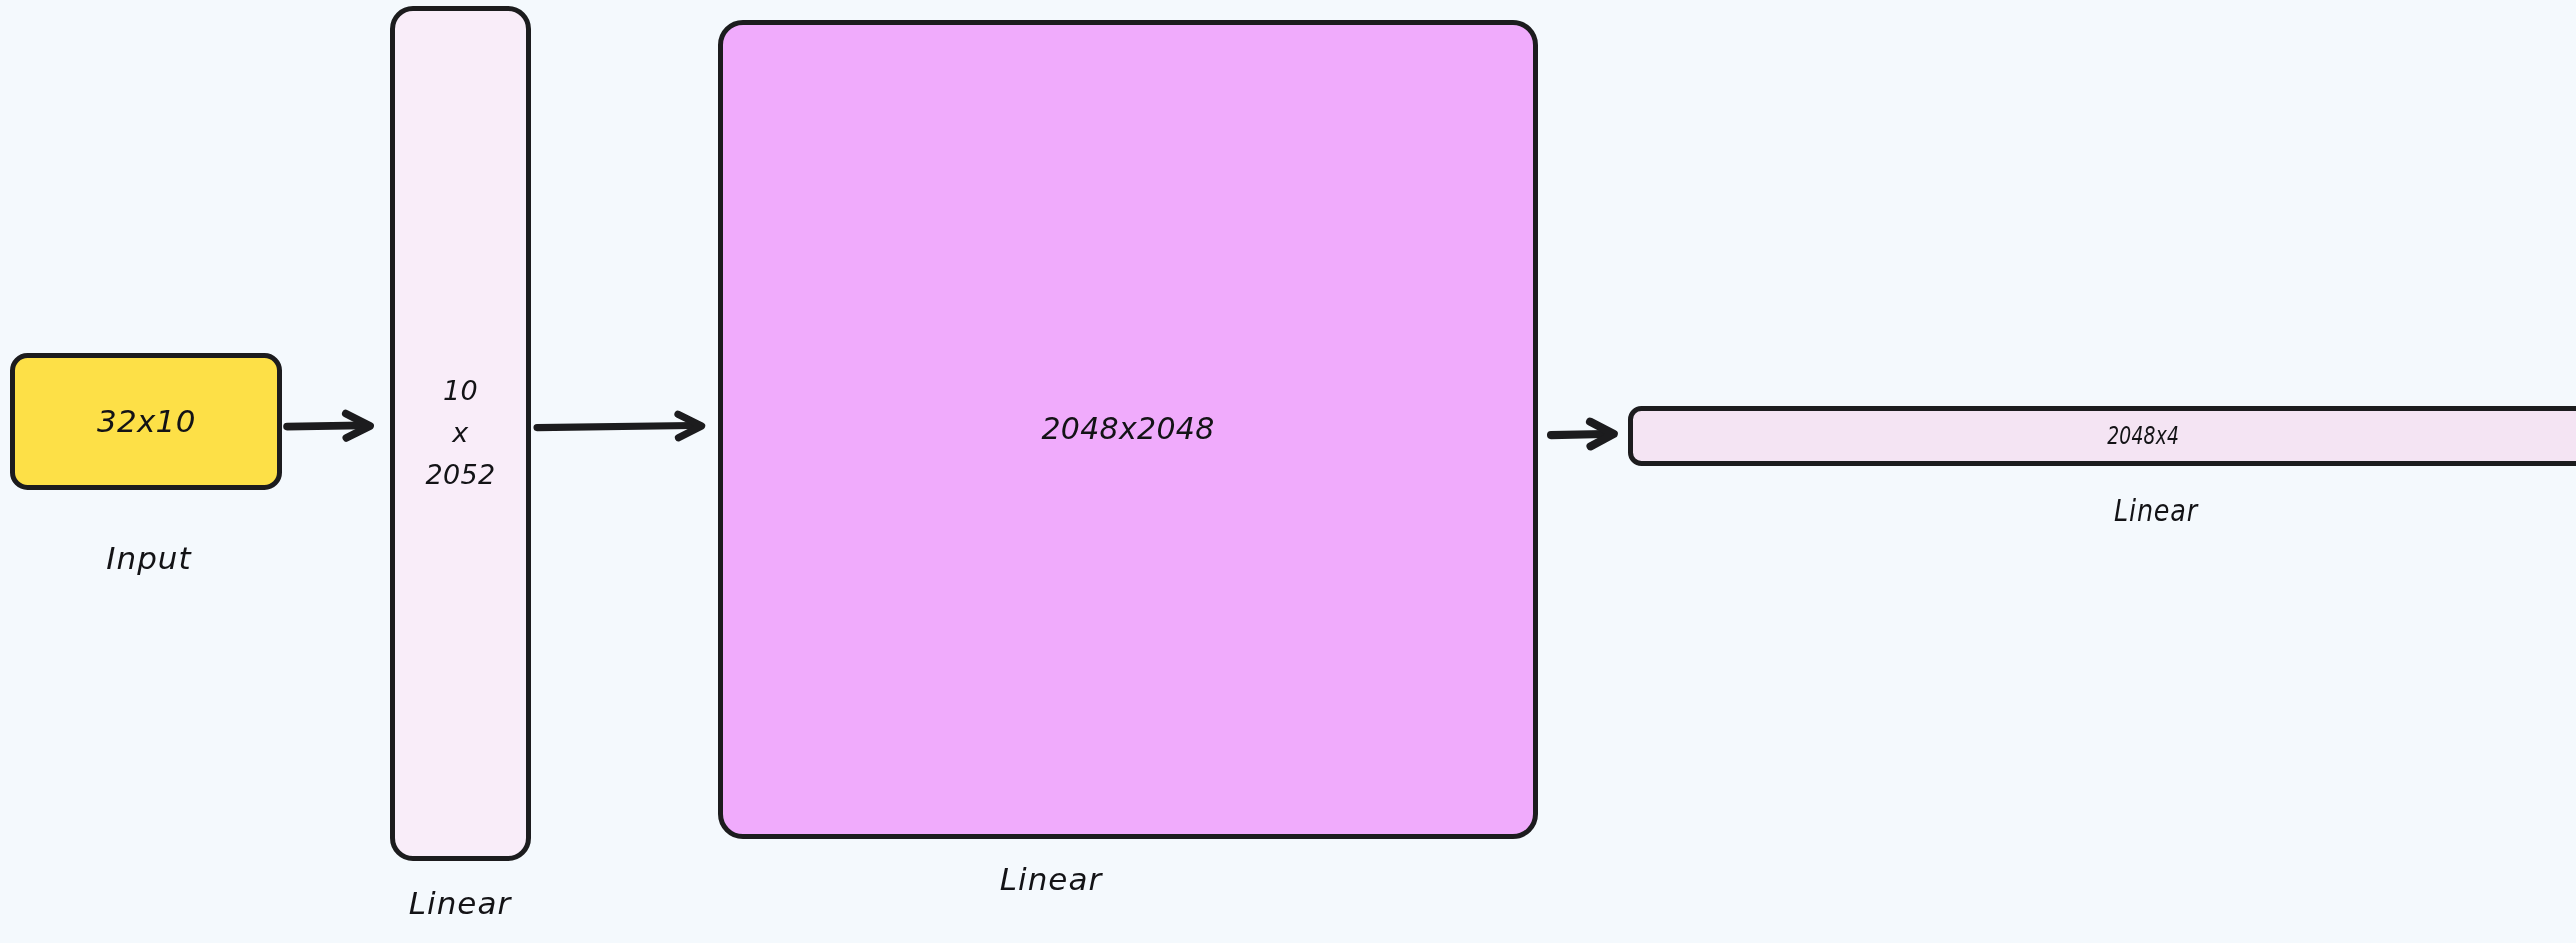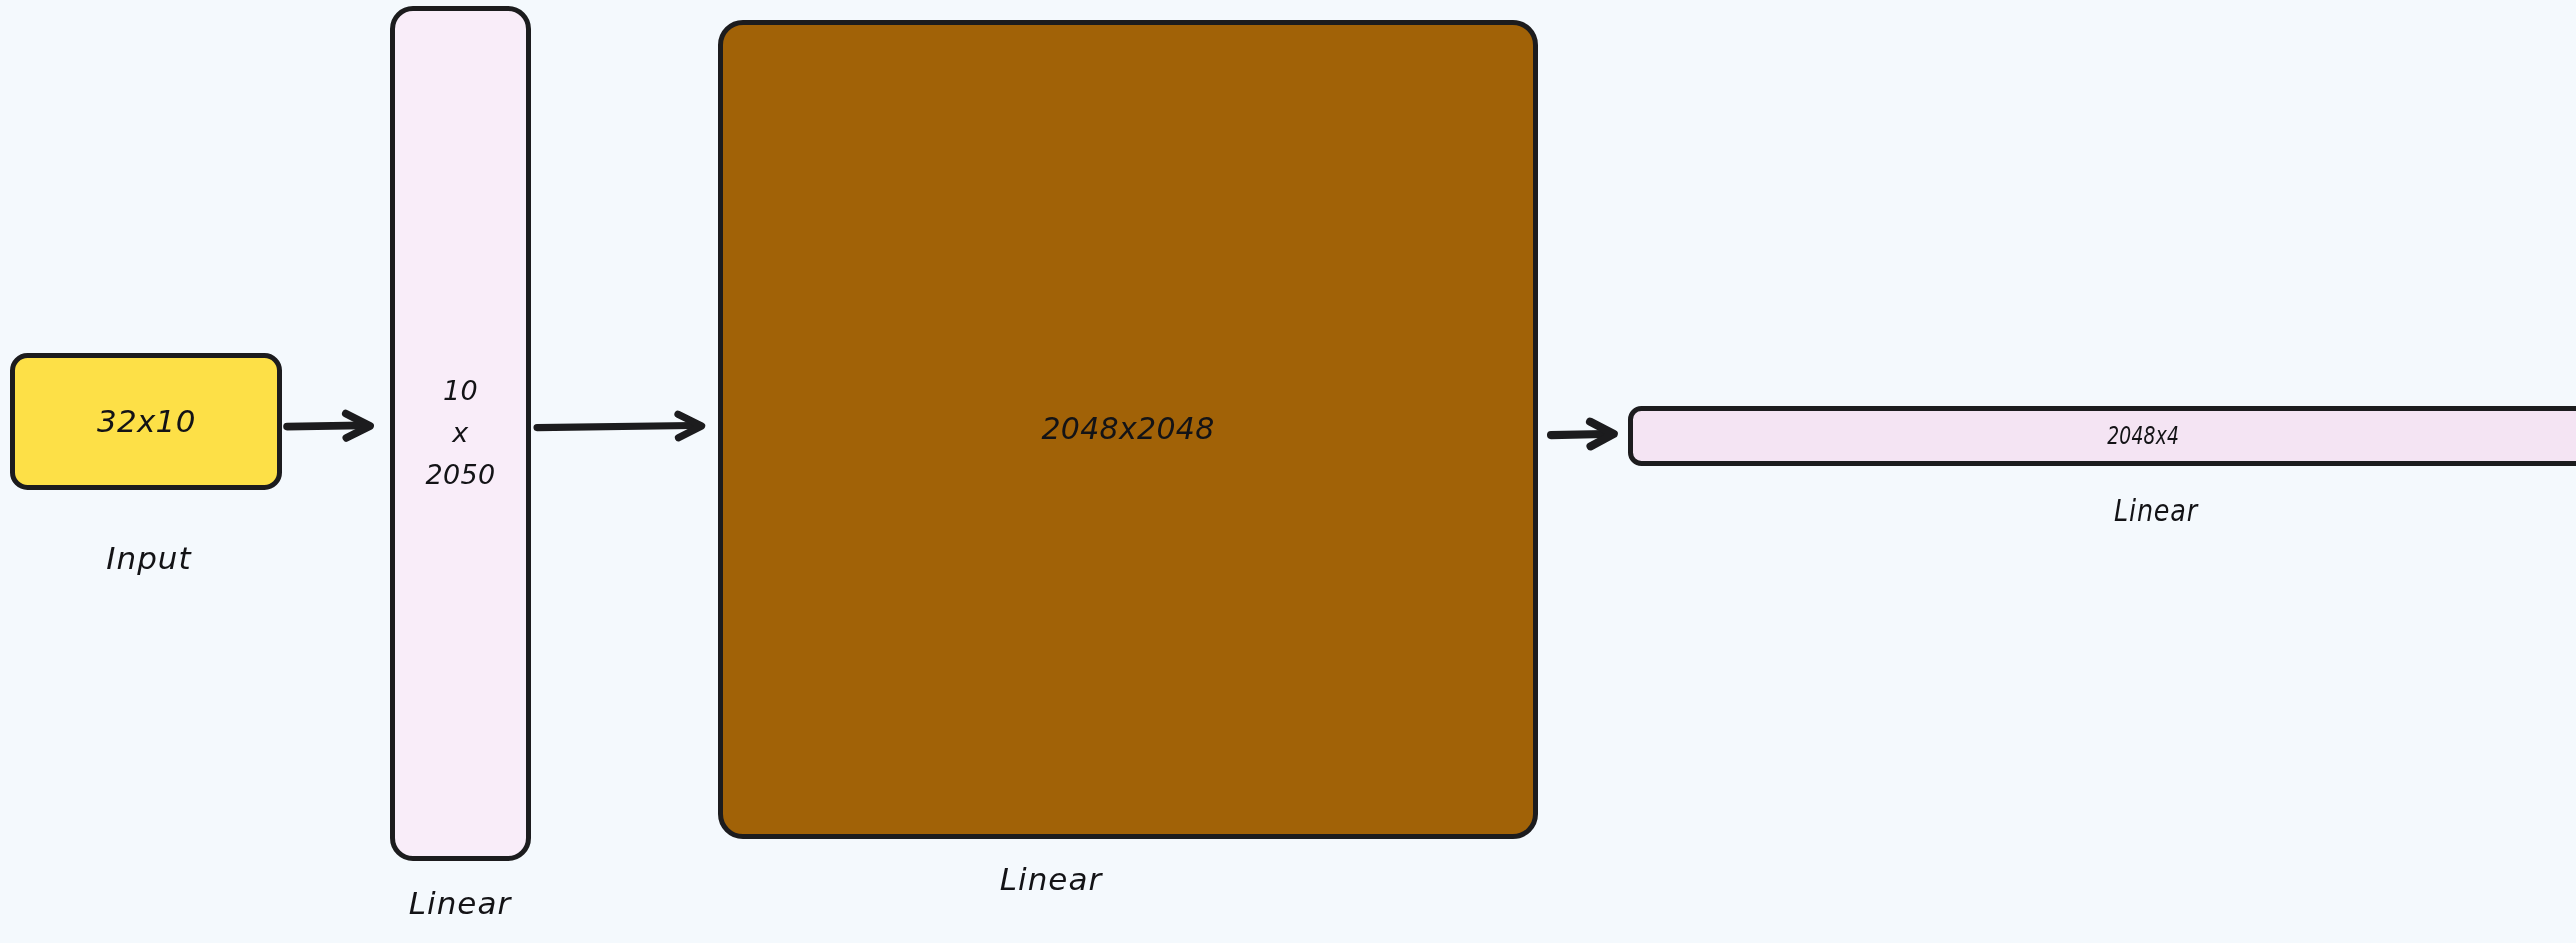--- a/index.html
+++ b/index.html
@@ -52,21 +52,21 @@
     border-radius: 23px;
   }
   #node-linear1 .node-text {
     font-size: 27px;
     line-height: 1.55;
   }
 
   #node-linear2 {
     left: 718px; top: 20px;
     width: 820px; height: 819px;
-    background: #a16207;
+    background: #f0abfc;
     border-radius: 25px;
   }
   #node-linear2 .node-text { font-size: 30px; }
 
   #node-linear3 {
     left: 1628px; top: 406px;
     width: 1031px; height: 60px;
     background: #f4e4f3;
     border-radius: 13.4px;
   }
@@ -109,21 +109,21 @@
   <div class="arrow" id="arrow-1">
     <svg width="99" height="30" viewBox="0 0 192 58">
       <path d="M4 30 L150 28" stroke="#1c1c1e" stroke-width="15" stroke-linecap="round" fill="none"></path>
       <path d="M118 5 L165 29 L119 52" stroke="#1c1c1e" stroke-width="15" stroke-linecap="round" stroke-linejoin="round" fill="none"></path>
     </svg>
   </div>
 
   <div class="node" id="node-linear1">
     <span class="node-text">10
 x
-2050</span>
+2052</span>
   </div>
   <div class="caption" id="caption-linear1">Linear</div>
 
   <div class="arrow" id="arrow-2">
     <svg width="180" height="30" viewBox="0 0 350 58">
       <path d="M4 32 L305 28" stroke="#1c1c1e" stroke-width="14" stroke-linecap="round" fill="none"></path>
       <path d="M278 6 L324 29 L279 52" stroke="#1c1c1e" stroke-width="14" stroke-linecap="round" stroke-linejoin="round" fill="none"></path>
     </svg>
   </div>
 

